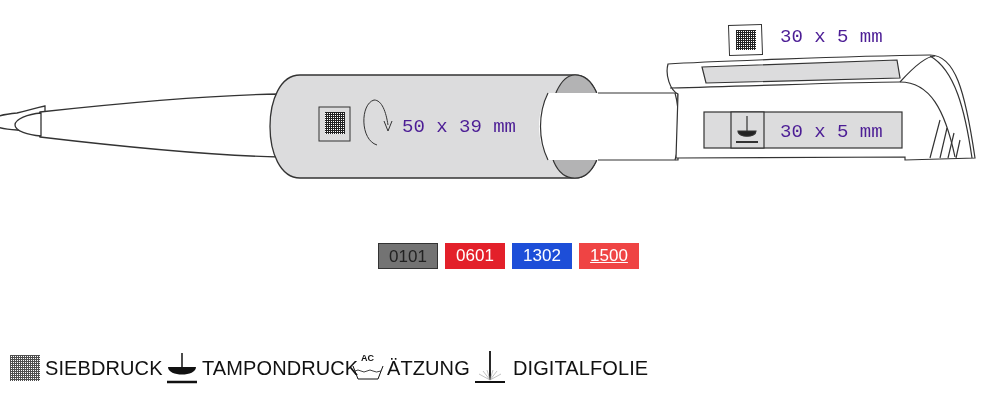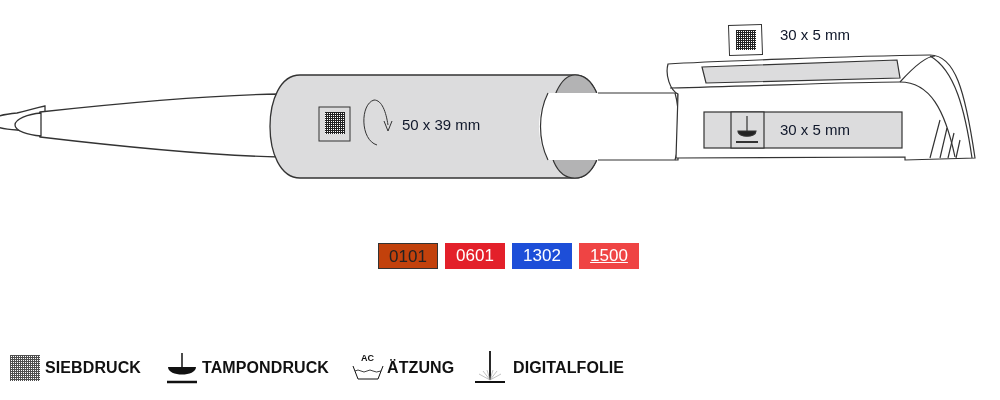--- a/index.html
+++ b/index.html
@@ -1,24 +1,24 @@
 <!DOCTYPE html>
 <html><head>
 <meta charset="utf-8">
 <style>
   html, body { margin:0; padding:0; background:#ffffff; }
   body { width:1000px; height:400px; position:relative; overflow:hidden; font-family:"Liberation Sans", sans-serif; color:#222; }
   #pen { position:absolute; left:0; top:0; width:1000px; height:230px; }
-  .lbl { position:absolute; font-size:15px; color:#0f172a; white-space:nowrap; }
+  .lbl { position:absolute; font-size:19px; color:#4c1d95; white-space:nowrap;font-family:Liberation Mono, monospace; }
   .swatches { position:absolute; top:243px; left:378px; display:flex; gap:7px; }
   .sw { width:60px; height:26px; box-sizing:border-box; font-size:17px; line-height:26px; text-align:center; }
   .legend { position:absolute; top:350px; left:0; width:1000px; height:36px; }
   .lg { position:absolute; top:0; height:36px; display:flex; align-items:center; }
   .lg svg { display:block; }
-  .lg span { font-weight:bold; font-size:16px; color:#111; margin-left:3px; letter-spacing:0.1px; }
+  .lg span { font-weight:normal; font-size:20px; color:#111; margin-left:3px; letter-spacing:0.1px; }
 </style>
 </head>
 <body>
 
 <svg id="pen" viewBox="0 0 1000 230" xmlns="http://www.w3.org/2000/svg">
   <defs>
     <pattern id="grid" width="2" height="2" patternUnits="userSpaceOnUse">
       <rect width="2" height="2" fill="#fff"></rect>
       <rect width="1" height="2" fill="#222"></rect>
       <rect width="2" height="1" fill="#222"></rect>
@@ -66,21 +66,21 @@
     <rect x="729" y="25" width="33" height="30" fill="#fff" stroke="#333" stroke-width="1" transform="rotate(-2 745 40)"></rect>
     <rect x="736" y="30" width="20" height="20" fill="url(#grid)"></rect>
   </g>
 </svg>
 
 <div class="lbl" style="left:402px;top:116px;">50 x 39 mm</div>
 <div class="lbl" style="left:780px;top:26px;">30 x 5 mm</div>
 <div class="lbl" style="left:780px;top:121px;">30 x 5 mm</div>
 
 <div class="swatches">
-  <div class="sw" style="background:#c2410c;color:#222;border:1px solid #333;">0101</div>
+  <div class="sw" style="background:#737373;color:#222;border:1px solid #333;">0101</div>
   <div class="sw" style="background:#e3202a;color:#fff;">0601</div>
   <div class="sw" style="background:#1d4ed8;color:#fff;">1302</div>
   <div class="sw" style="background:#ef4444;color:#fff;text-decoration:underline;">1500</div>
 </div>
 
 <div class="legend">
   <div class="lg" style="left:8px;">
     <svg width="34" height="30" viewBox="0 0 34 30">
       <rect x="2" y="2" width="30" height="26" fill="url(#grid)" opacity="0.8"></rect>
     </svg>

